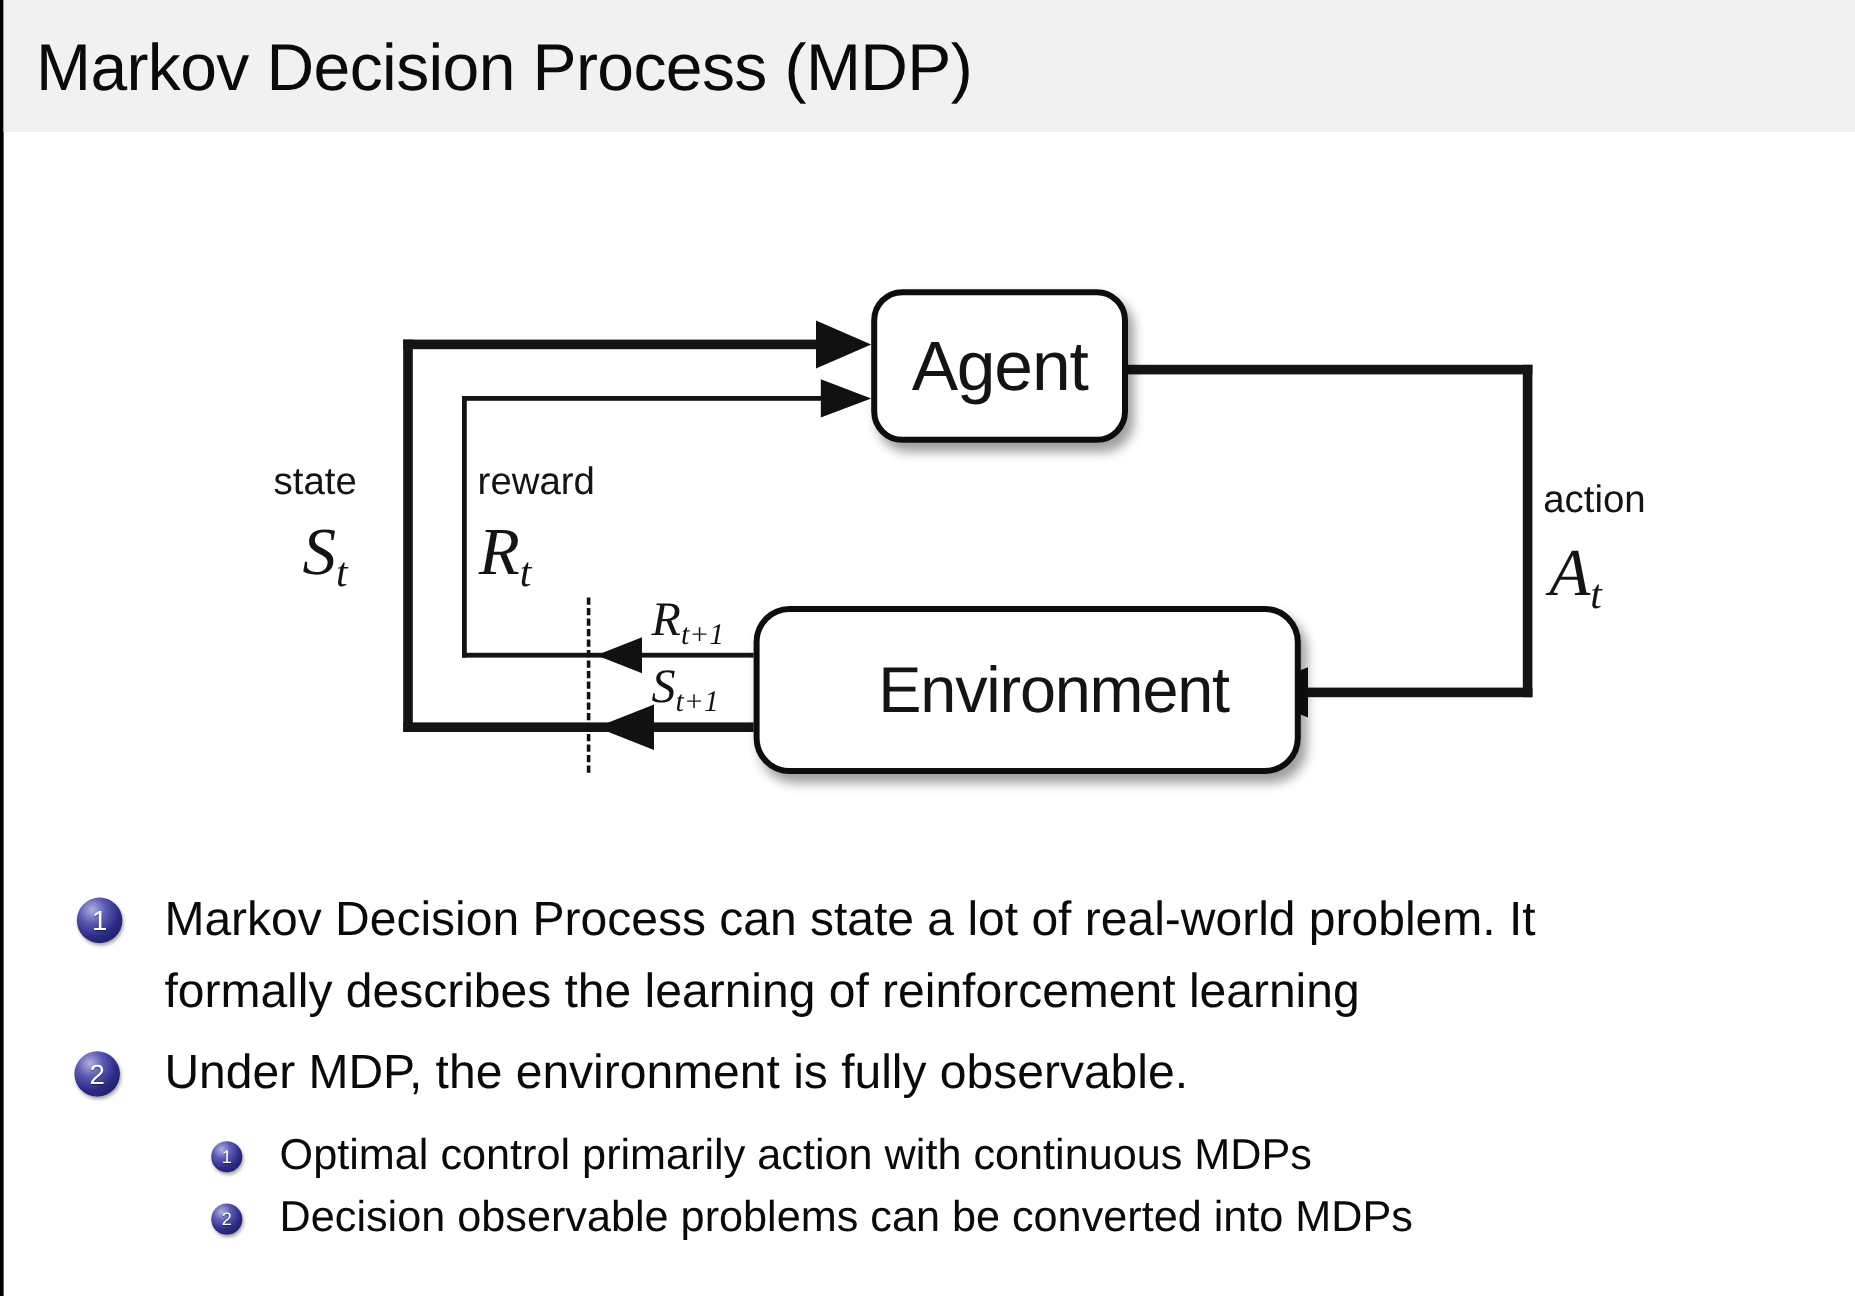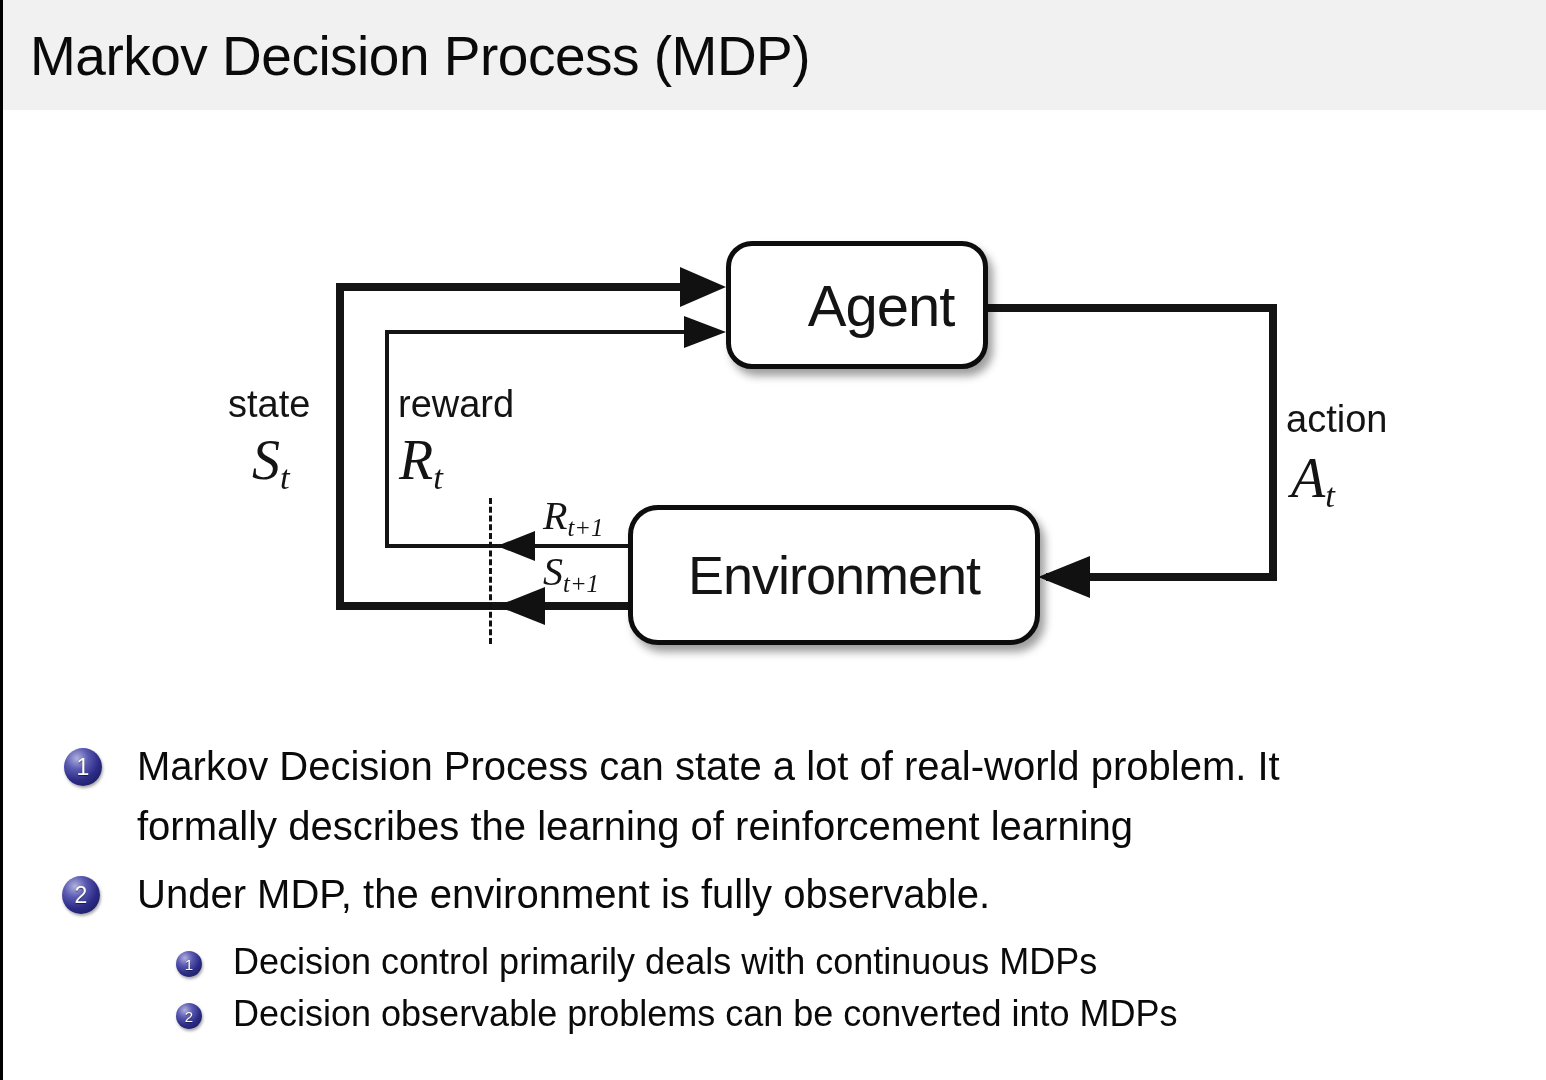--- a/index.html
+++ b/index.html
@@ -10,36 +10,36 @@
   .left-border{position:absolute;left:0;top:0;width:3px;height:1080px;background:#000;}
   .title-bar{position:absolute;left:3px;top:0;width:1543px;height:110px;background:#f0f1f0;}
   .title-text{position:absolute;left:27px;top:0;height:80px;line-height:112px;
               font-size:55px;letter-spacing:-0.5px;color:#0a0a0a;white-space:nowrap;}
 
   
   .diagram{position:absolute;left:0;top:180px;width:1546px;height:520px;}
   .dline{position:absolute;background:#141414;}
   .dbox{position:absolute;background:#fff;border:5px solid #0d0d0d;border-radius:26px;
         box-shadow:5px 7px 9px rgba(0,0,0,0.38);display:flex;align-items:center;justify-content:center;}
-  .agent-box{left:726px;top:61px;width:204px;height:118px;padding-left:48px;}
+  .agent-box{left:726px;top:61px;width:204px;height:118px;}
   .agent-box .boxlabel{font-size:58px;}
-  .env-box{left:628px;top:325px;width:402px;height:130px;border-radius:30px;}
+  .env-box{left:628px;top:325px;width:402px;height:130px;border-radius:30px;padding-left:44px;}
   .env-box .boxlabel{font-size:54px;}
   .boxlabel{color:#141414;letter-spacing:-1px;}
 
   .tri{position:absolute;width:0;height:0;}
   .tri-right-big{border-top:20px solid transparent;border-bottom:20px solid transparent;border-left:46px solid #111;}
   .tri-right-med{border-top:16px solid transparent;border-bottom:16px solid transparent;border-left:42px solid #111;}
   .tri-left-sm {border-top:15px solid transparent;border-bottom:15px solid transparent;border-right:38px solid #111;}
   .tri-left-big{border-top:19px solid transparent;border-bottom:19px solid transparent;border-right:48px solid #111;}
   .tri-left-xl {border-top:21px solid transparent;border-bottom:21px solid transparent;border-right:52px solid #111;}
 
   .dashed-line{position:absolute;left:489px;top:318px;height:146px;width:0;border-left:3px dashed #111;}
 
-  .dlabel{position:absolute;font-size:38px;color:#141414;white-space:nowrap;}
+  .dlabel{position:absolute;font-size:32px;color:#141414;white-space:nowrap;}
   .mathlabel{position:absolute;font-family:"Liberation Serif",serif;font-style:italic;
              color:#141414;white-space:nowrap;}
   .math-big{font-size:56px;}
   .math-med{font-size:40px;}
   .mathlabel sub{font-size:0.62em;font-style:italic;vertical-align:-0.3em;letter-spacing:0;}
 
   
   .ball{position:absolute;border-radius:50%;display:flex;align-items:center;justify-content:center;
         background:radial-gradient(circle at 34% 27%, #b0b0de 0%, #5a5ab2 30%, #2b2b86 60%, #14144e 100%);
         color:#fff;box-shadow:1px 2px 3px rgba(0,0,0,0.35);}
@@ -106,19 +106,19 @@
   <div class="bline" style="left:137px;top:802px;">formally describes the learning of reinforcement learning</div>
 
   <div class="ball ball-main" style="left:62px;top:876px;">
       <span>2</span>
     </div>
   <div class="bline" style="left:137px;top:870px;">Under MDP, the environment is fully observable.</div>
 
   <div class="ball ball-sub" style="left:176px;top:951px;">
       <span>1</span>
     </div>
-  <div class="bline bline-sub" style="left:233px;top:940px;">Decision control primarily deals with continuous MDPs</div>
+  <div class="bline bline-sub" style="left:233px;top:940px;">Optimal control primarily action with continuous MDPs</div>
 
   <div class="ball ball-sub" style="left:176px;top:1003px;">
       <span>2</span>
     </div>
   <div class="bline bline-sub" style="left:233px;top:992px;">Decision observable problems can be converted into MDPs</div>
 </div>
 
 </body></html>

